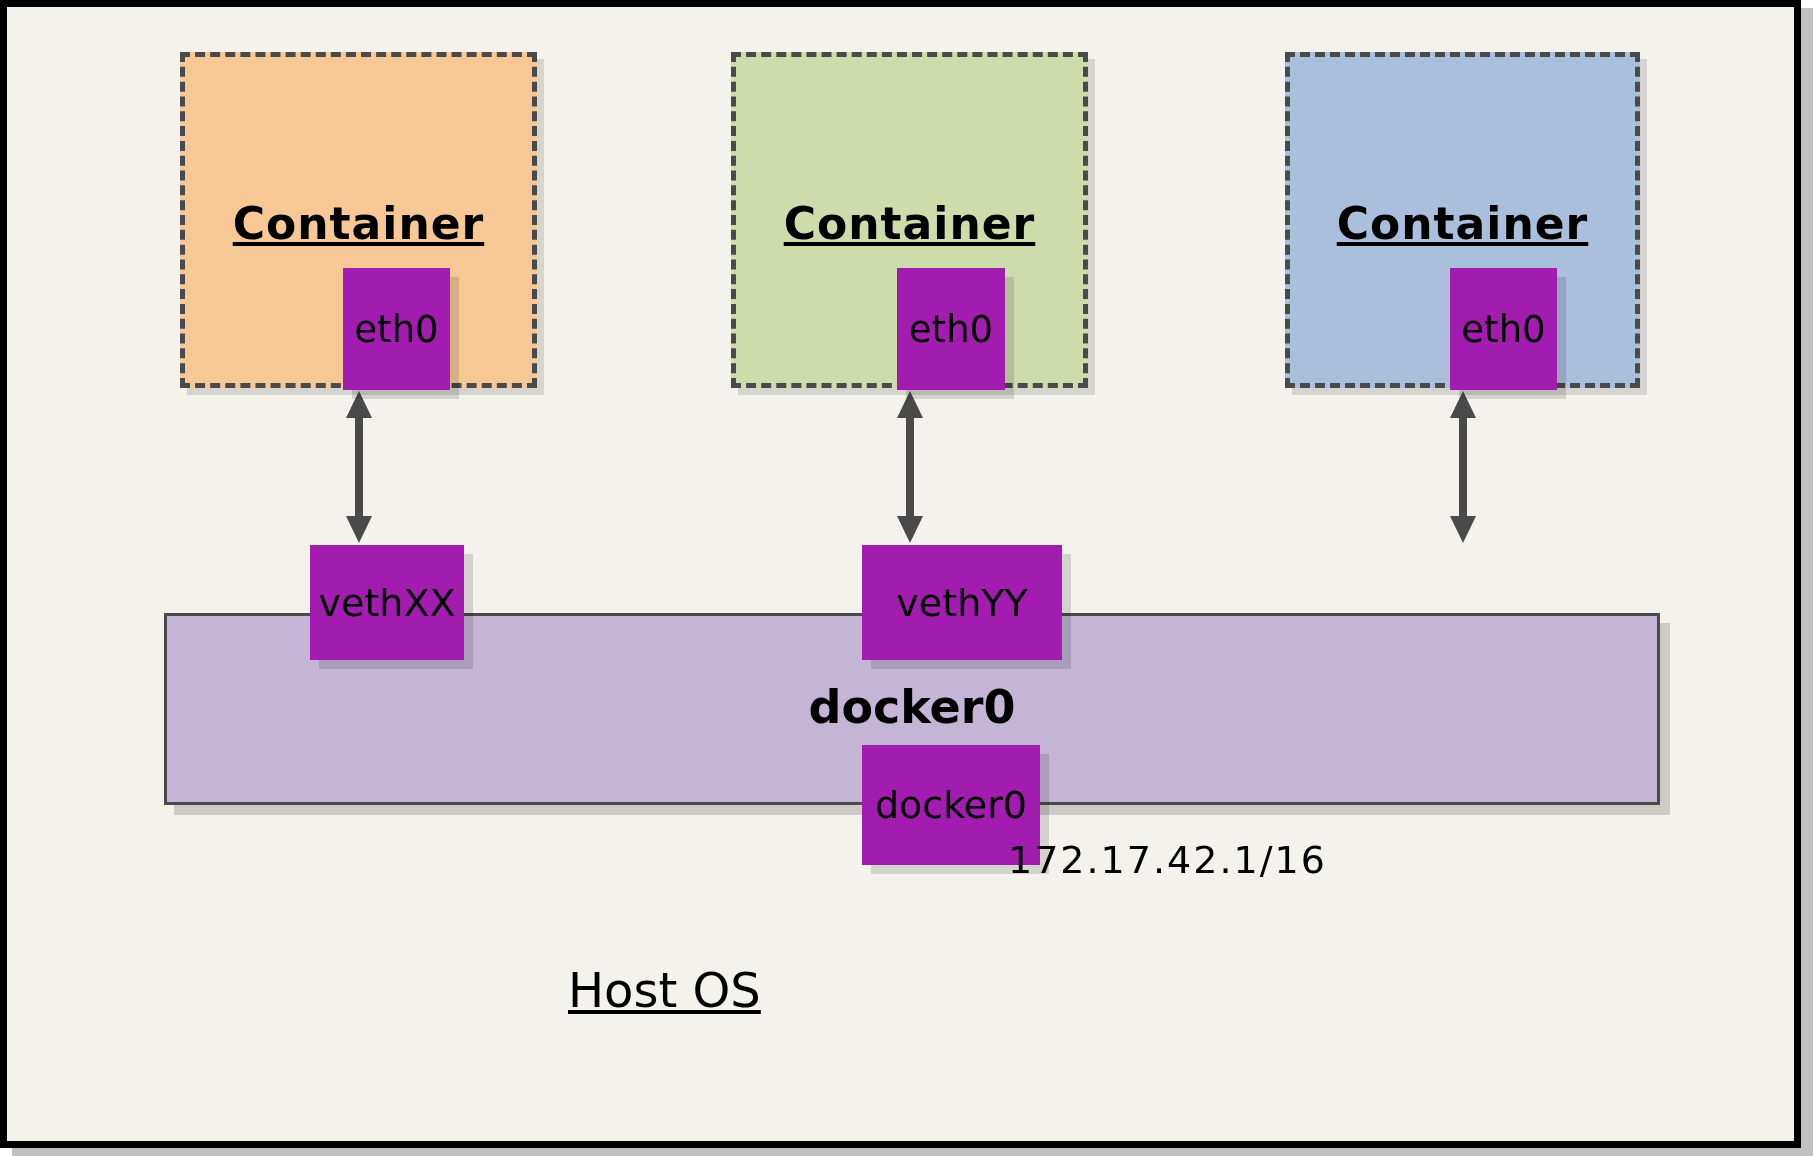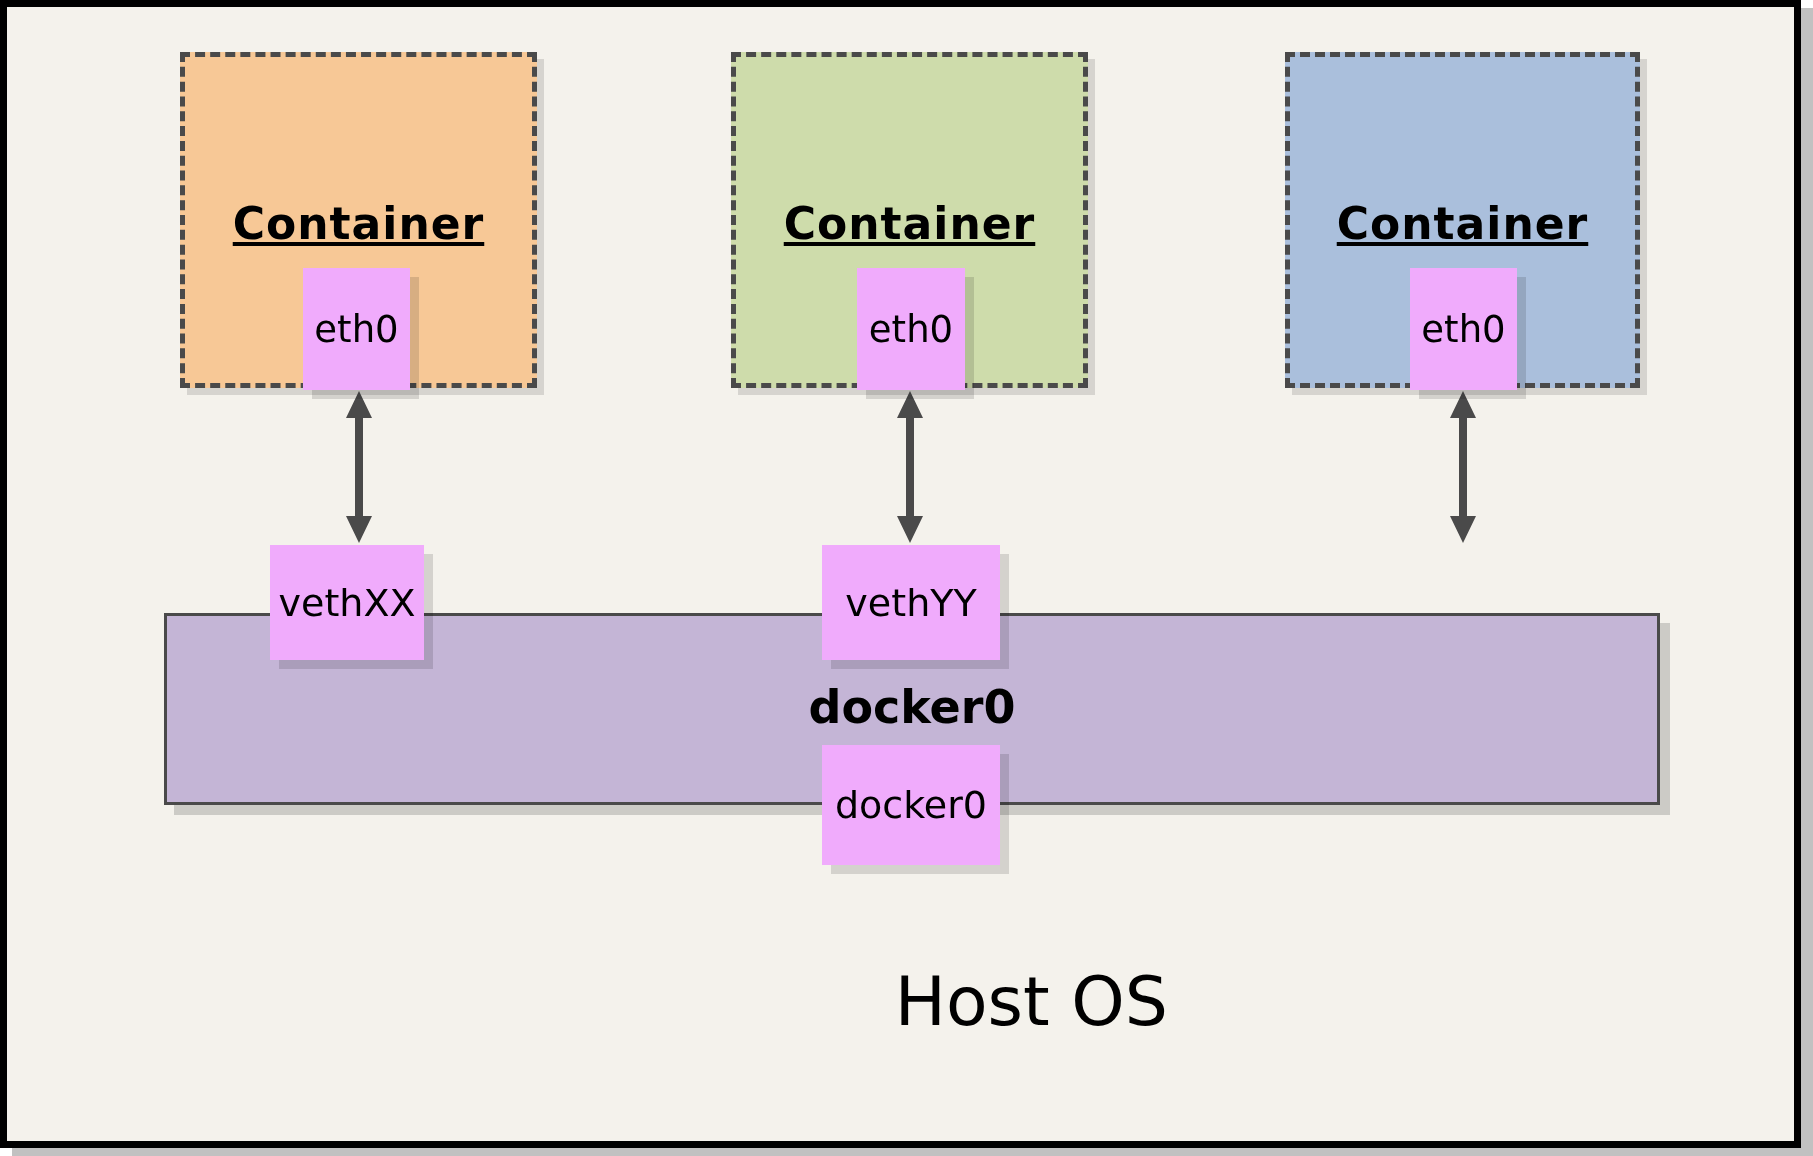--- a/index.html
+++ b/index.html
@@ -18,47 +18,47 @@
     position:absolute;top:52px;width:357px;height:336px;
     box-sizing:border-box;border:5px dashed #4a4a4a;
     box-shadow:7px 7px 0 rgba(0,0,0,0.12);
     z-index:1;
   }
   .container-title{
     position:absolute;left:0;top:141px;width:100%;
     text-align:center;font-size:44px;font-weight:bold;letter-spacing:1px;text-decoration:underline;
   }
   .ybox{
-    position:absolute;background:#f0abfc;
+    position:absolute;background:#a21caf;
     box-shadow:9px 9px 0 rgba(0,0,0,0.13);
     display:flex;align-items:center;justify-content:center;
-    font-size:38px;z-index:3;
+    font-size:38px;z-index:3;margin-left:40px;
   }
   .ethbox{top:268px;width:107px;height:122px;font-size:37px;}
-  .vethbox{top:545px;width:178px;height:115px;}
+  .vethbox{top:545px;width:200px;height:115px;}
   .dockerbox{left:822px;top:745px;width:178px;height:120px;}
   .arrow{position:absolute;top:391px;z-index:1;}
   .bridge{
     position:absolute;left:164px;top:613px;width:1496px;height:192px;
     box-sizing:border-box;border:3px solid #4a4a4a;
     box-shadow:10px 10px 0 rgba(0,0,0,0.16);
     z-index:2;
   }
   .bridge-label{
     position:absolute;left:164px;top:680px;width:1496px;
     text-align:center;font-size:46px;font-weight:bold;
     z-index:4;
   }
   .ip-label{
     position:absolute;left:1008px;top:838px;
     font-size:38px;letter-spacing:2px;z-index:3;
   }
   .host-label{
     position:absolute;left:568px;top:962px;width:600px;
-    text-align:right;font-size:68px;z-index:1;
+    text-align:left;font-size:48px;z-index:1;text-decoration:underline;
   }
 </style>
 </head>
 <body>
 
 <div class="canvas">
   <div class="panel" style="background-color: rgb(244, 242, 236);"></div>
 
   <div class="container-box" style="left: 180px; background-color: rgb(247, 200, 150);">
     <div class="container-title">Container</div>
@@ -94,15 +94,16 @@
   </div>
   <svg class="arrow" style="left:1446px;" width="34" height="152" viewBox="0 0 34 152">
     <polygon points="17,0 30,27 21,27 21,125 30,125 17,152 4,125 13,125 13,27 4,27" fill="#4A4A4A"></polygon>
   </svg>
 
   <div class="bridge" style="background-color: rgb(196, 181, 214);"></div>
   <div class="bridge-label">docker0</div>
   <div class="ybox dockerbox">
     <span>docker0</span>
   </div>
+  <div class="ip-label">172.17.42.1/16</div>
 
   <div class="host-label">Host OS</div>
 </div>
 
 </body></html>

